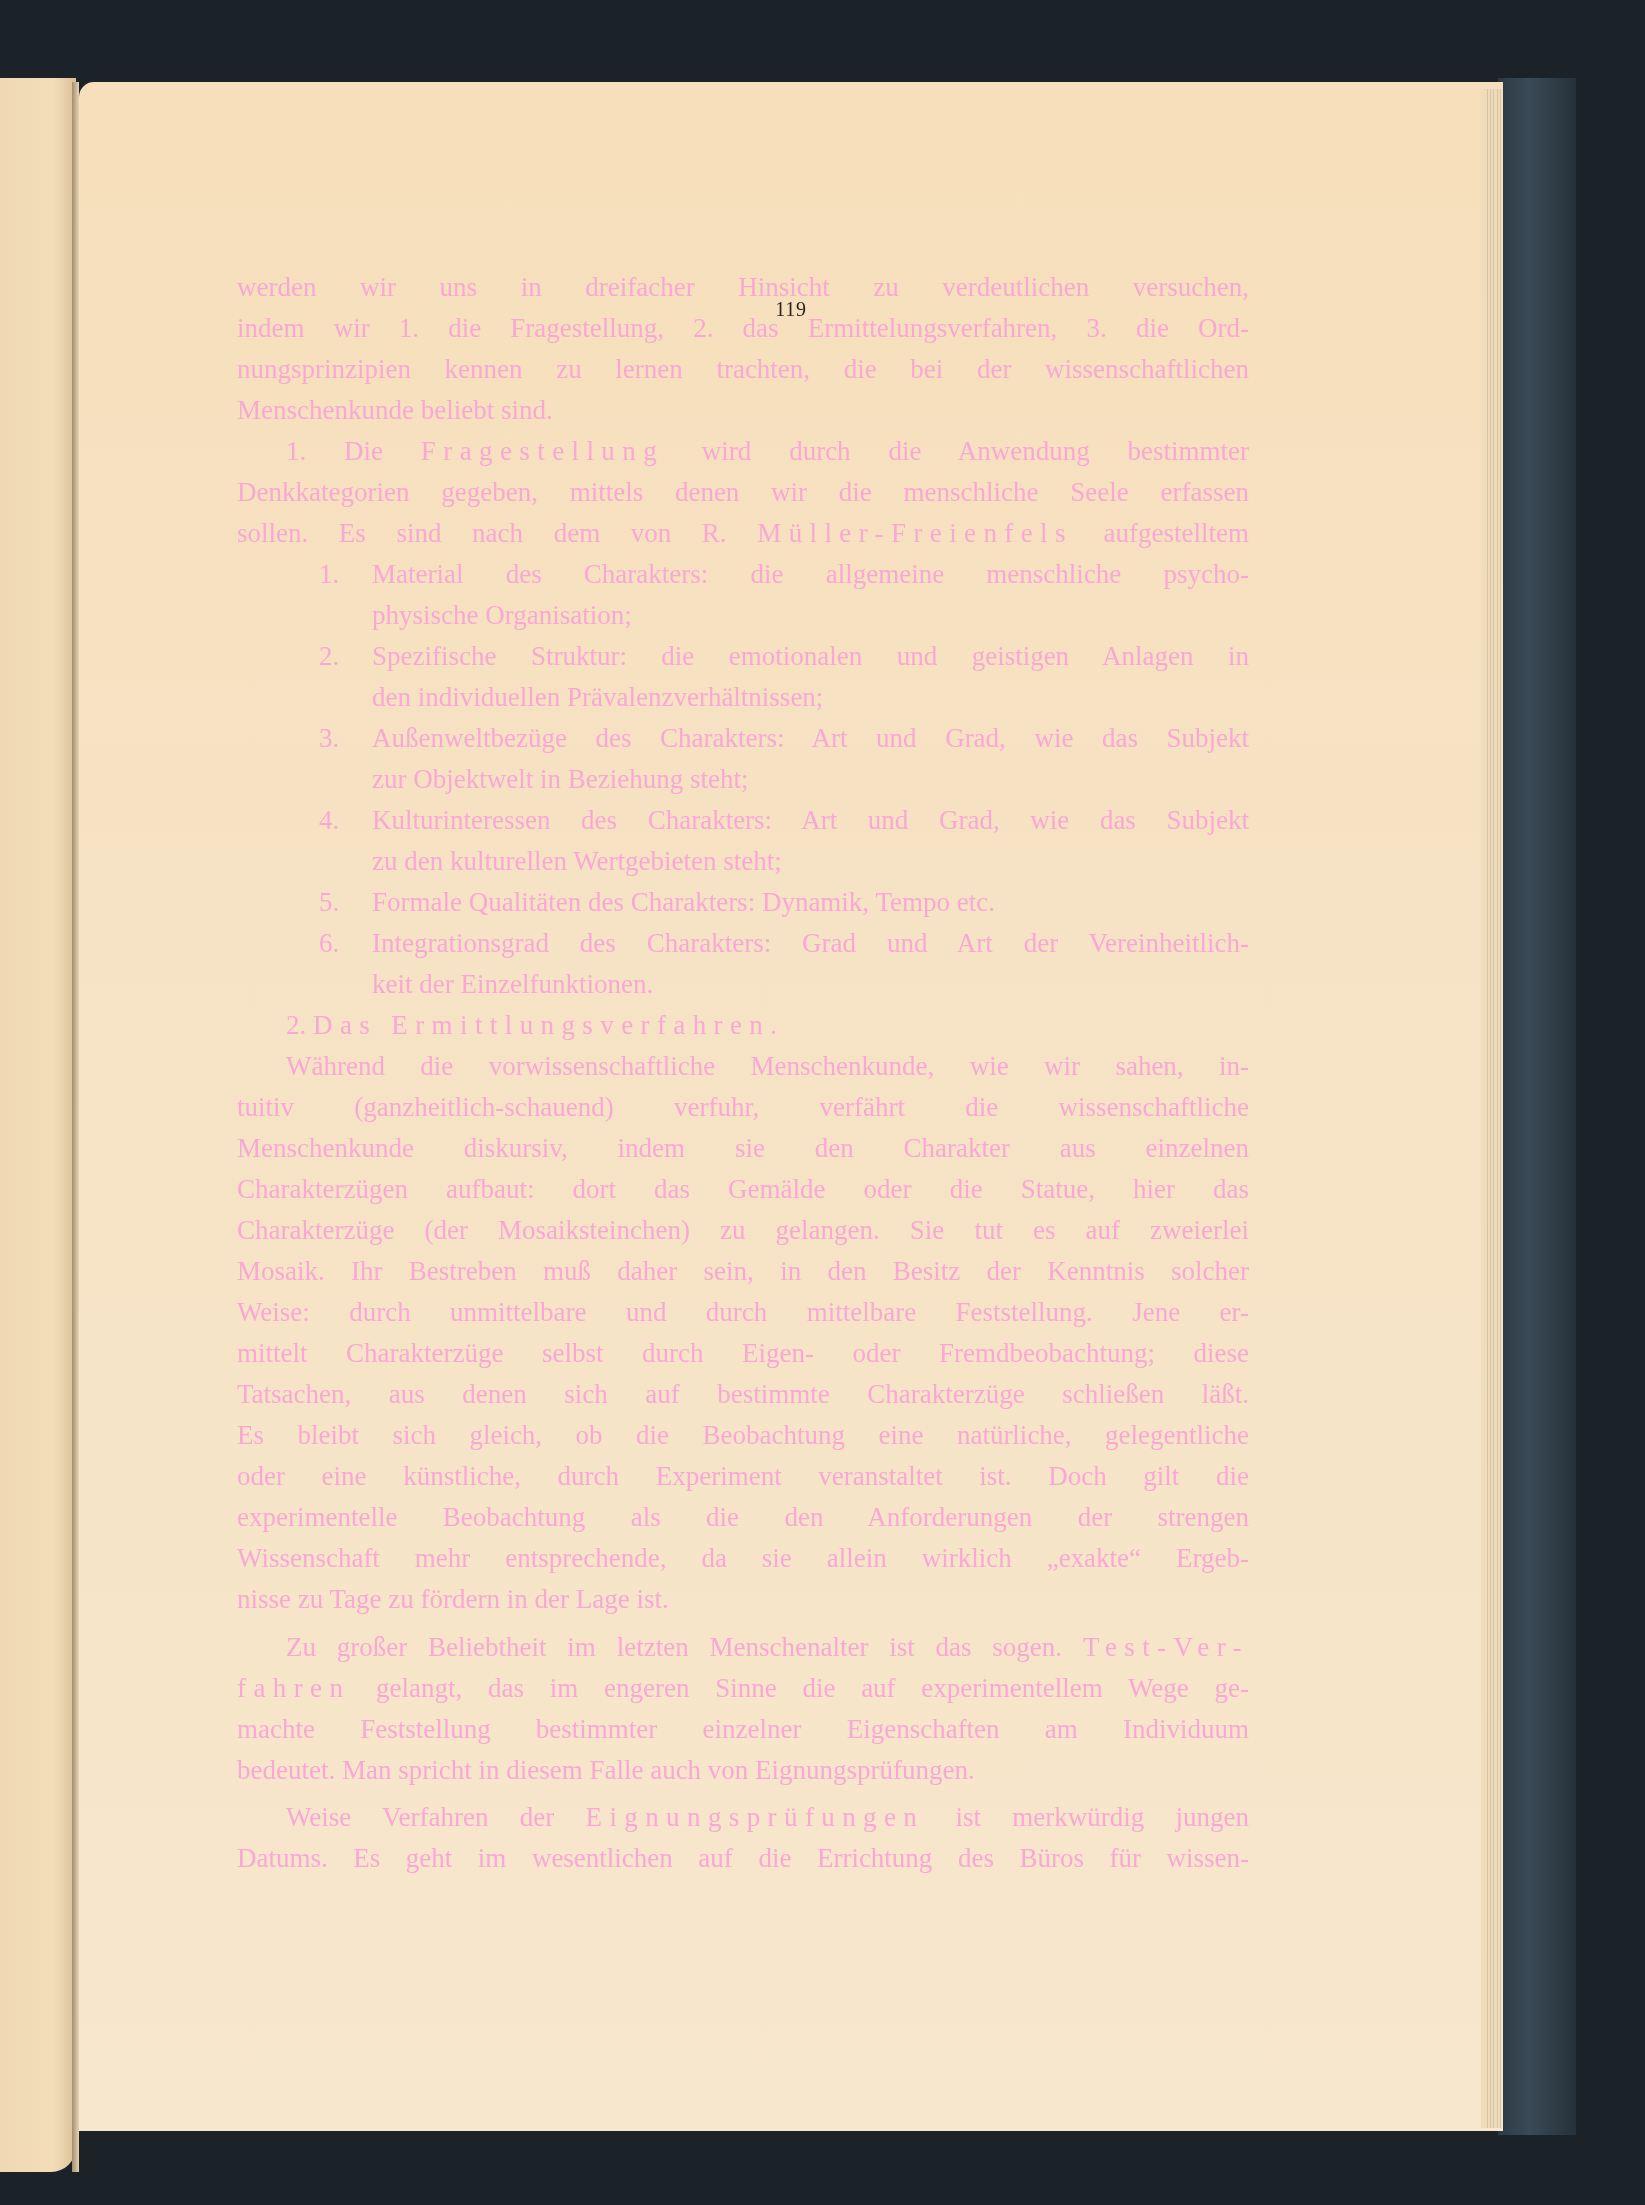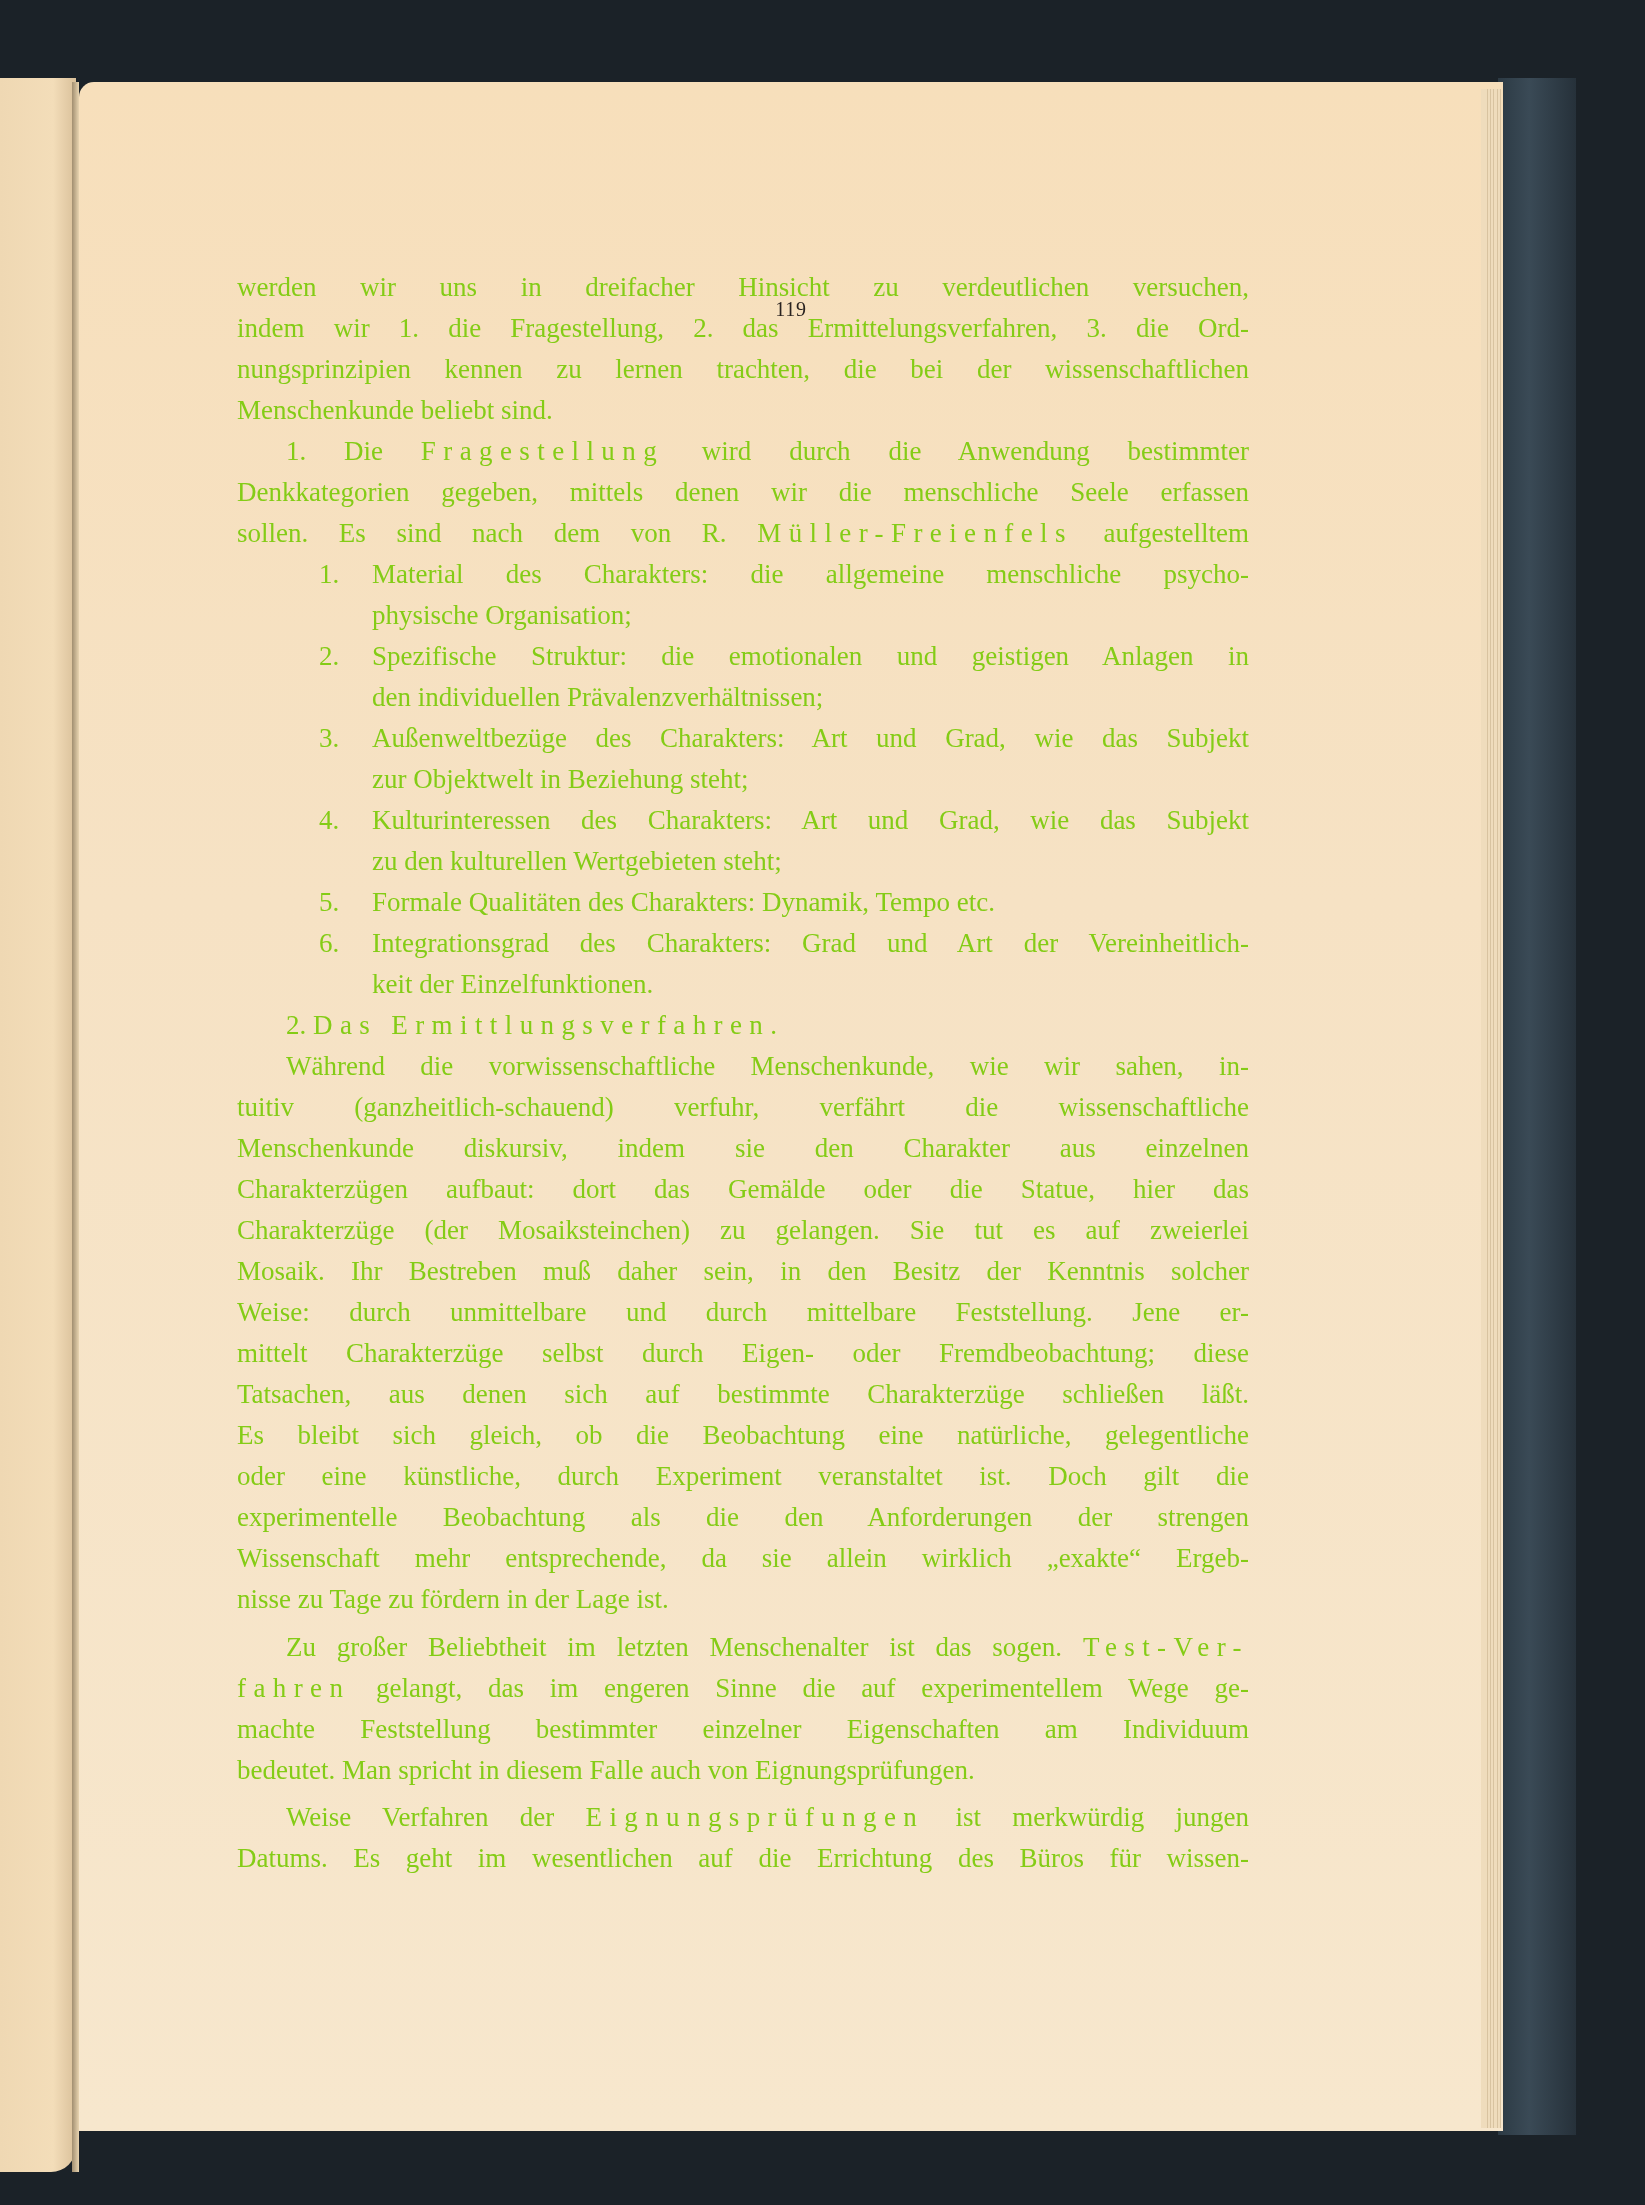--- a/index.html
+++ b/index.html
@@ -30,21 +30,21 @@
   .page-edges {
     position:absolute; left:1481px; top:89px; width:20px; height:2039px;
     background:repeating-linear-gradient(90deg,#efdcbc 0 2.5px,#d8c3a0 2.5px 3.3px);
   }
   .page-number {
     position:absolute; left:0; width:100%; top:216px; text-align:center;
     font-size:20px; color:#2a2320; letter-spacing:0.8px;
   }
   .text {
     position:absolute; left:237px; top:267px; width:1012px;
-    color:#84cc16; font-size:27px; line-height:41px;
+    color:#f9a8d4; font-size:27px; line-height:41px;
   }
   .line { display:block; text-align:justify; text-align-last:justify; white-space:nowrap; }
   .line.last { text-align-last:left; }
   .indent { padding-left:49px; }
   .list-item { display:flex; }
   .list-num { width:43px; padding-left:82px; flex:none; }
   .list-body { flex:1;margin-left:10px; }
   .spaced { letter-spacing:7.4px; }
   sup { font-size:16.5px; vertical-align:8.2px; line-height:0; }
   .gap { height:6.6px; }

